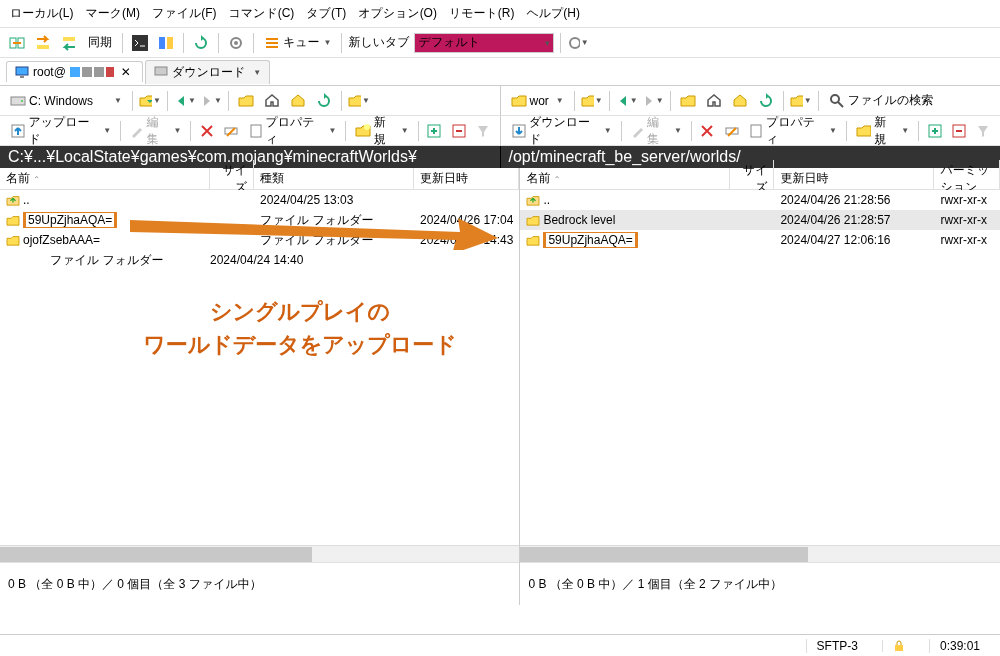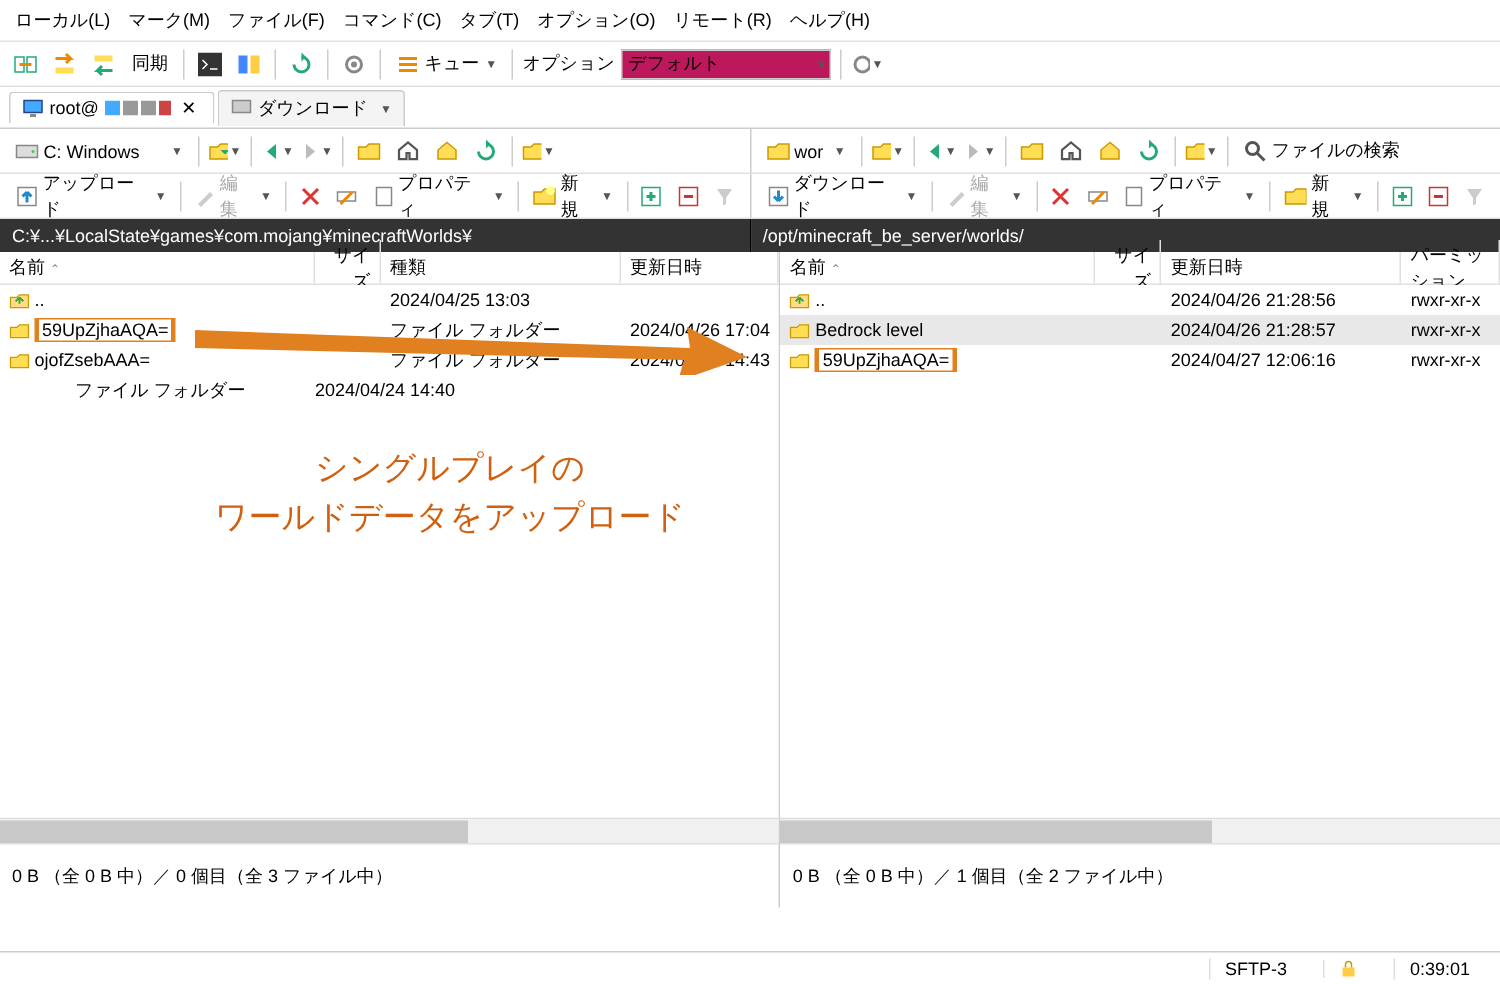--- a/index.html
+++ b/index.html
@@ -23,39 +23,39 @@
 .tab { display:flex; align-items:center; gap:4px; padding:3px 8px; border:1px solid #ccc; border-bottom:none; background:#fff; border-radius:3px 3px 0 0; }
 .tab.inactive { background:#f4f4f4; }
 .closex { padding:0 3px; cursor:pointer; }
 
 
 .panes { display:flex; height:437px; }
 .pane { flex:1; display:flex; flex-direction:column; border-right:1px solid #ccc; }
 .pane:last-child { border-right:none; }
 .pathtool { display:flex; align-items:center; gap:4px; padding:2px 6px; height:30px; border-bottom:1px solid #e0e0e0; }
 .actiontool { display:flex; align-items:center; gap:3px; padding:2px 6px; height:30px; border-bottom:1px solid #e0e0e0; }
-.pathbar { background:#333; color:#fff; padding:3px 8px; height:22px; display:flex; align-items:center; font-size:12px; }
+.pathbar { background:#333; color:#fff; padding:3px 8px; height:22px; display:flex; align-items:center; font-size:16px; }
 
 
 .listhead { display:flex; background:#fff; border-bottom:1px solid #e0e0e0; height:22px; align-items:center; font-size:12px; }
 .listhead .col { padding:2px 6px; border-right:1px solid #e0e0e0; }
 .listbody { flex:1; overflow:auto; background:#fff; position:relative; }
 .row { display:flex; align-items:center; height:20px; }
 .row .cell { padding:1px 6px; overflow:hidden; white-space:nowrap; }
 .cname { display:flex; align-items:center; gap:3px; }
 .hscroll { height:17px; background:#f0f0f0; border-top:1px solid #ddd; display:flex; align-items:center; }
 .hthumb { height:15px; background:#c8c8c8; }
 .status { padding:21px 8px; border-top:1px solid #e0e0e0; height:24px; display:flex; align-items:center; }
 
 
 svg { display:block; }
 .folder-ico { width:14px; height:12px; }
 .dim { color:#888; }
 .hl-box { border:3px solid #e08020; padding:0 2px; }
-.annot { position:absolute; color:#d06010; font-weight:normal; font-size:22px; text-align:center; line-height:1.5; }
+.annot { position:absolute; color:#d06010; font-weight:bold; font-size:22px; text-align:center; line-height:1.5; }
 
 
 .footer { position:absolute; bottom:0; left:0; right:0; height:22px; border-top:1px solid #ccc; display:flex; align-items:center; justify-content:flex-end; gap:14px; padding:0 10px; background:#fff; }
 .footer .cell { border-left:1px solid #ddd; padding:0 10px; }
 
 .disabled { color:#aaa; }
 </style>
 </head>
 <body>
 
@@ -124,21 +124,21 @@
   <div class="lbtn">
     <svg width="16" height="16">
         <rect x="2" y="3" width="12" height="2" fill="#e80"></rect>
         <rect x="2" y="7" width="12" height="2" fill="#e80"></rect>
         <rect x="2" y="11" width="12" height="2" fill="#e80"></rect>
       </svg>
     <span>キュー</span>
       <span class="drop">▼</span>
   </div>
   <div class="sep"></div>
-  <span>オプション</span>
+  <span>新しいタブ</span>
   <div class="combo" style="width:140px">
       <span>デフォルト</span>
     </div>
   <div class="sep"></div>
   <div class="tbtn">
       <svg width="16" height="16">
         <circle cx="8" cy="8" r="5" fill="none" stroke="#888" stroke-width="2"></circle>
       </svg>
       <span class="drop">▼</span>
     </div>

